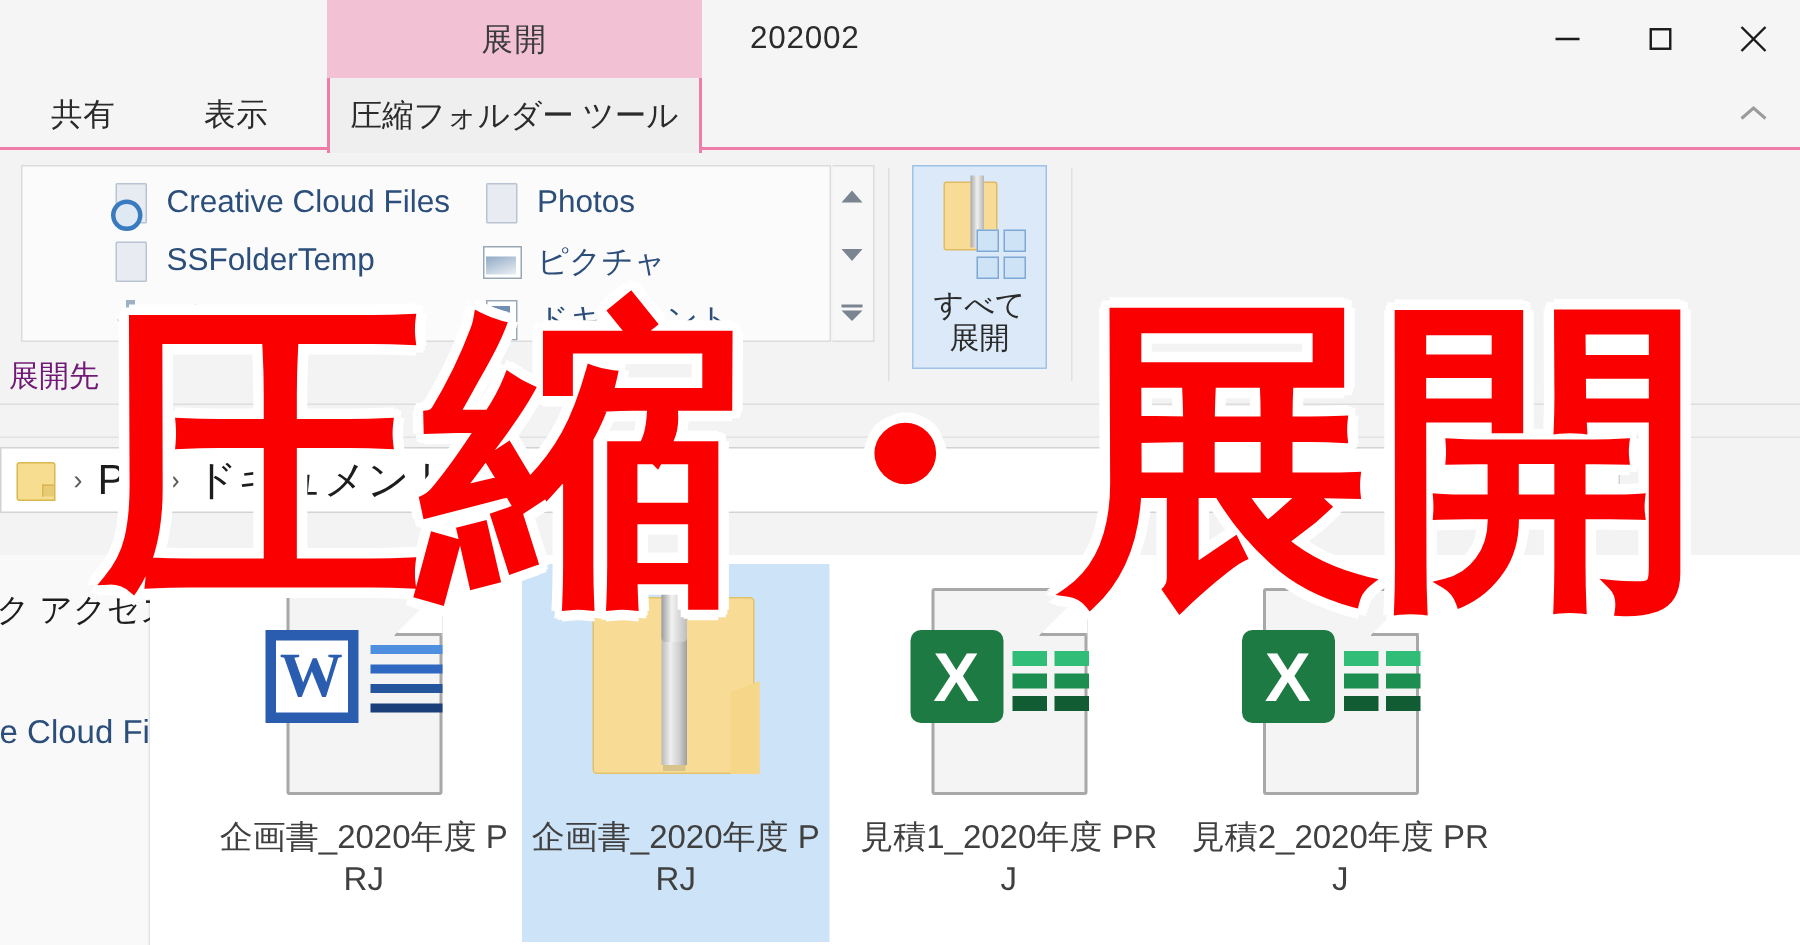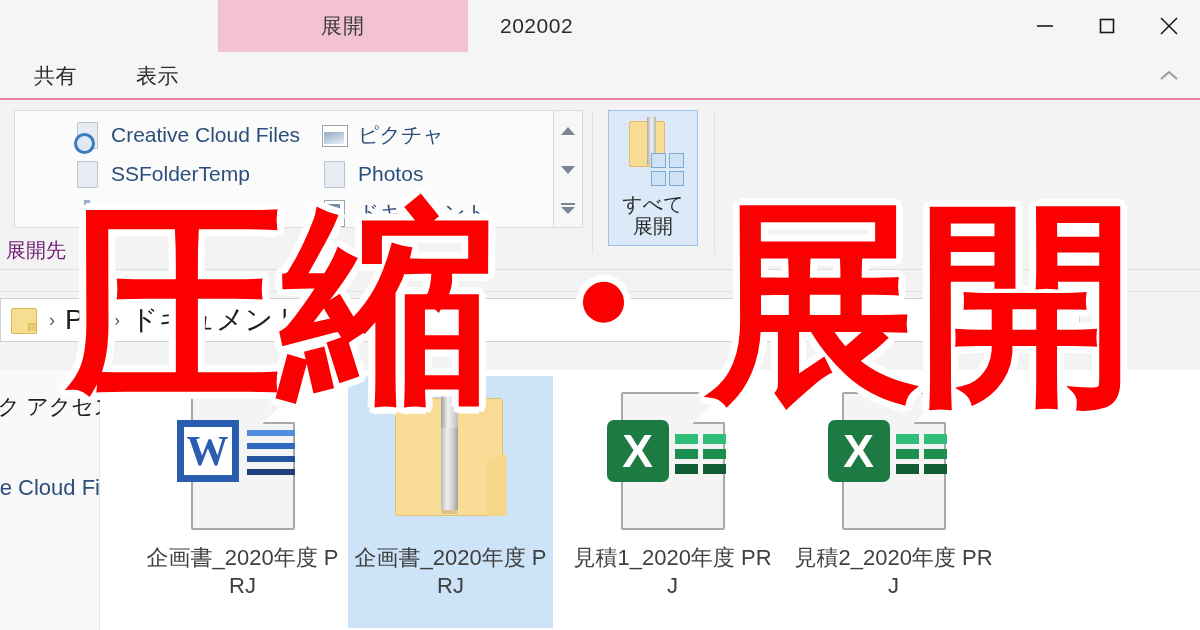--- a/index.html
+++ b/index.html
@@ -546,20 +546,21 @@
             <line x1="5" y1="5" x2="21" y2="21" stroke="#1a1a1a" stroke-width="1.6"></line>
             <line x1="21" y1="5" x2="5" y2="21" stroke="#1a1a1a" stroke-width="1.6"></line>
           </svg>
       </div>
     </div>
   </div>
 
   <div class="tabrow">
     <div class="tab tab-share">共有</div>
     <div class="tab tab-view">表示</div>
+    <div class="tab-ctx">圧縮フォルダー ツール</div>
 
     <div class="ribbon-collapse">
       <svg width="22" height="14" viewBox="0 0 22 14">
           <polyline points="3,10 11,3 19,10" fill="none" stroke="#9b9b9b" stroke-width="2"></polyline>
         </svg>
     </div>
   </div>
 
   <div class="ribbon">
 
@@ -580,26 +581,26 @@
               <svg width="28" height="30" viewBox="0 0 28 30">
                   <path d="M11 2 h6 v13 h6 l-9 11 l-9 -11 h6 z" fill="#9fb0c4"></path>
                 </svg>
             </span>
             <span class="lbl">ダウンロード</span>
           </div>
         </div>
 
         <div class="gal-col gal-col-b">
           <div class="gal-item">
+            <span class="gicon page"></span>
+            <span class="lbl">Photos</span>
+          </div>
+          <div class="gal-item">
             <span class="gicon pic"></span>
             <span class="lbl">ピクチャ</span>
-          </div>
-          <div class="gal-item">
-            <span class="gicon page"></span>
-            <span class="lbl">Photos</span>
           </div>
           <div class="gal-item">
             <span class="gicon doc"></span>
             <span class="lbl">ドキュメント</span>
           </div>
         </div>
       </div>
 
       <div class="gal-scroll">
         <div class="gs-btn">

